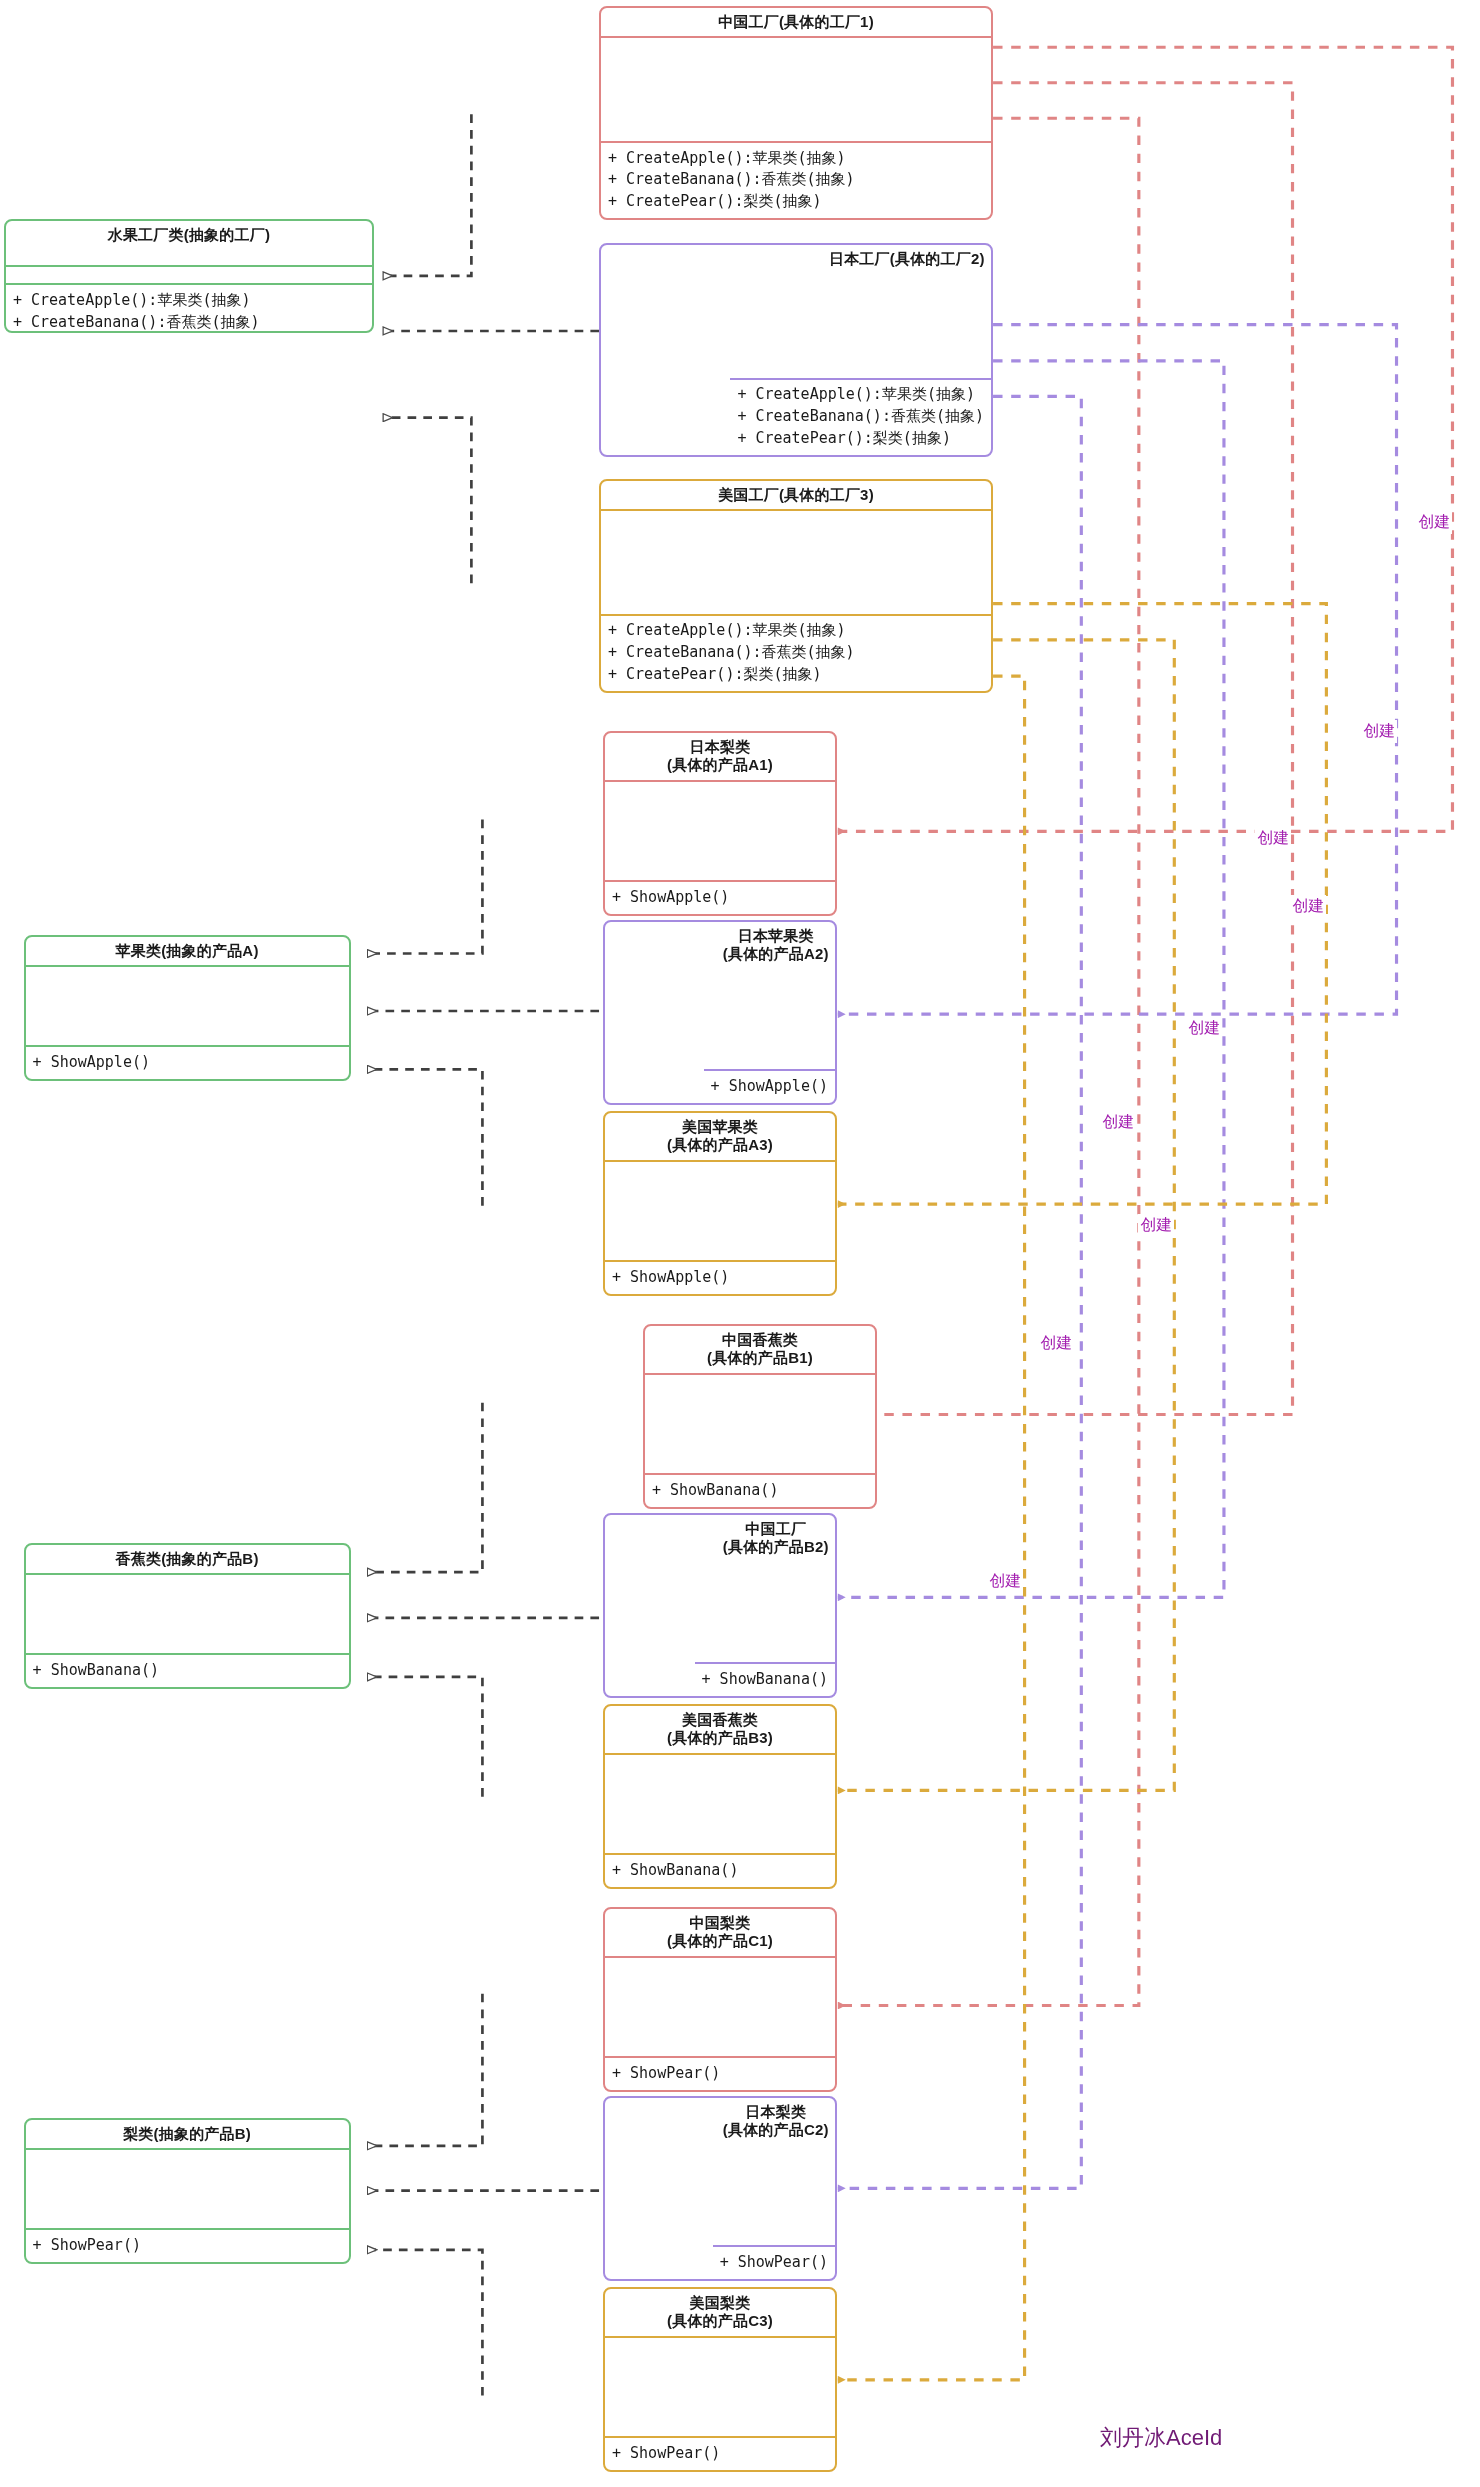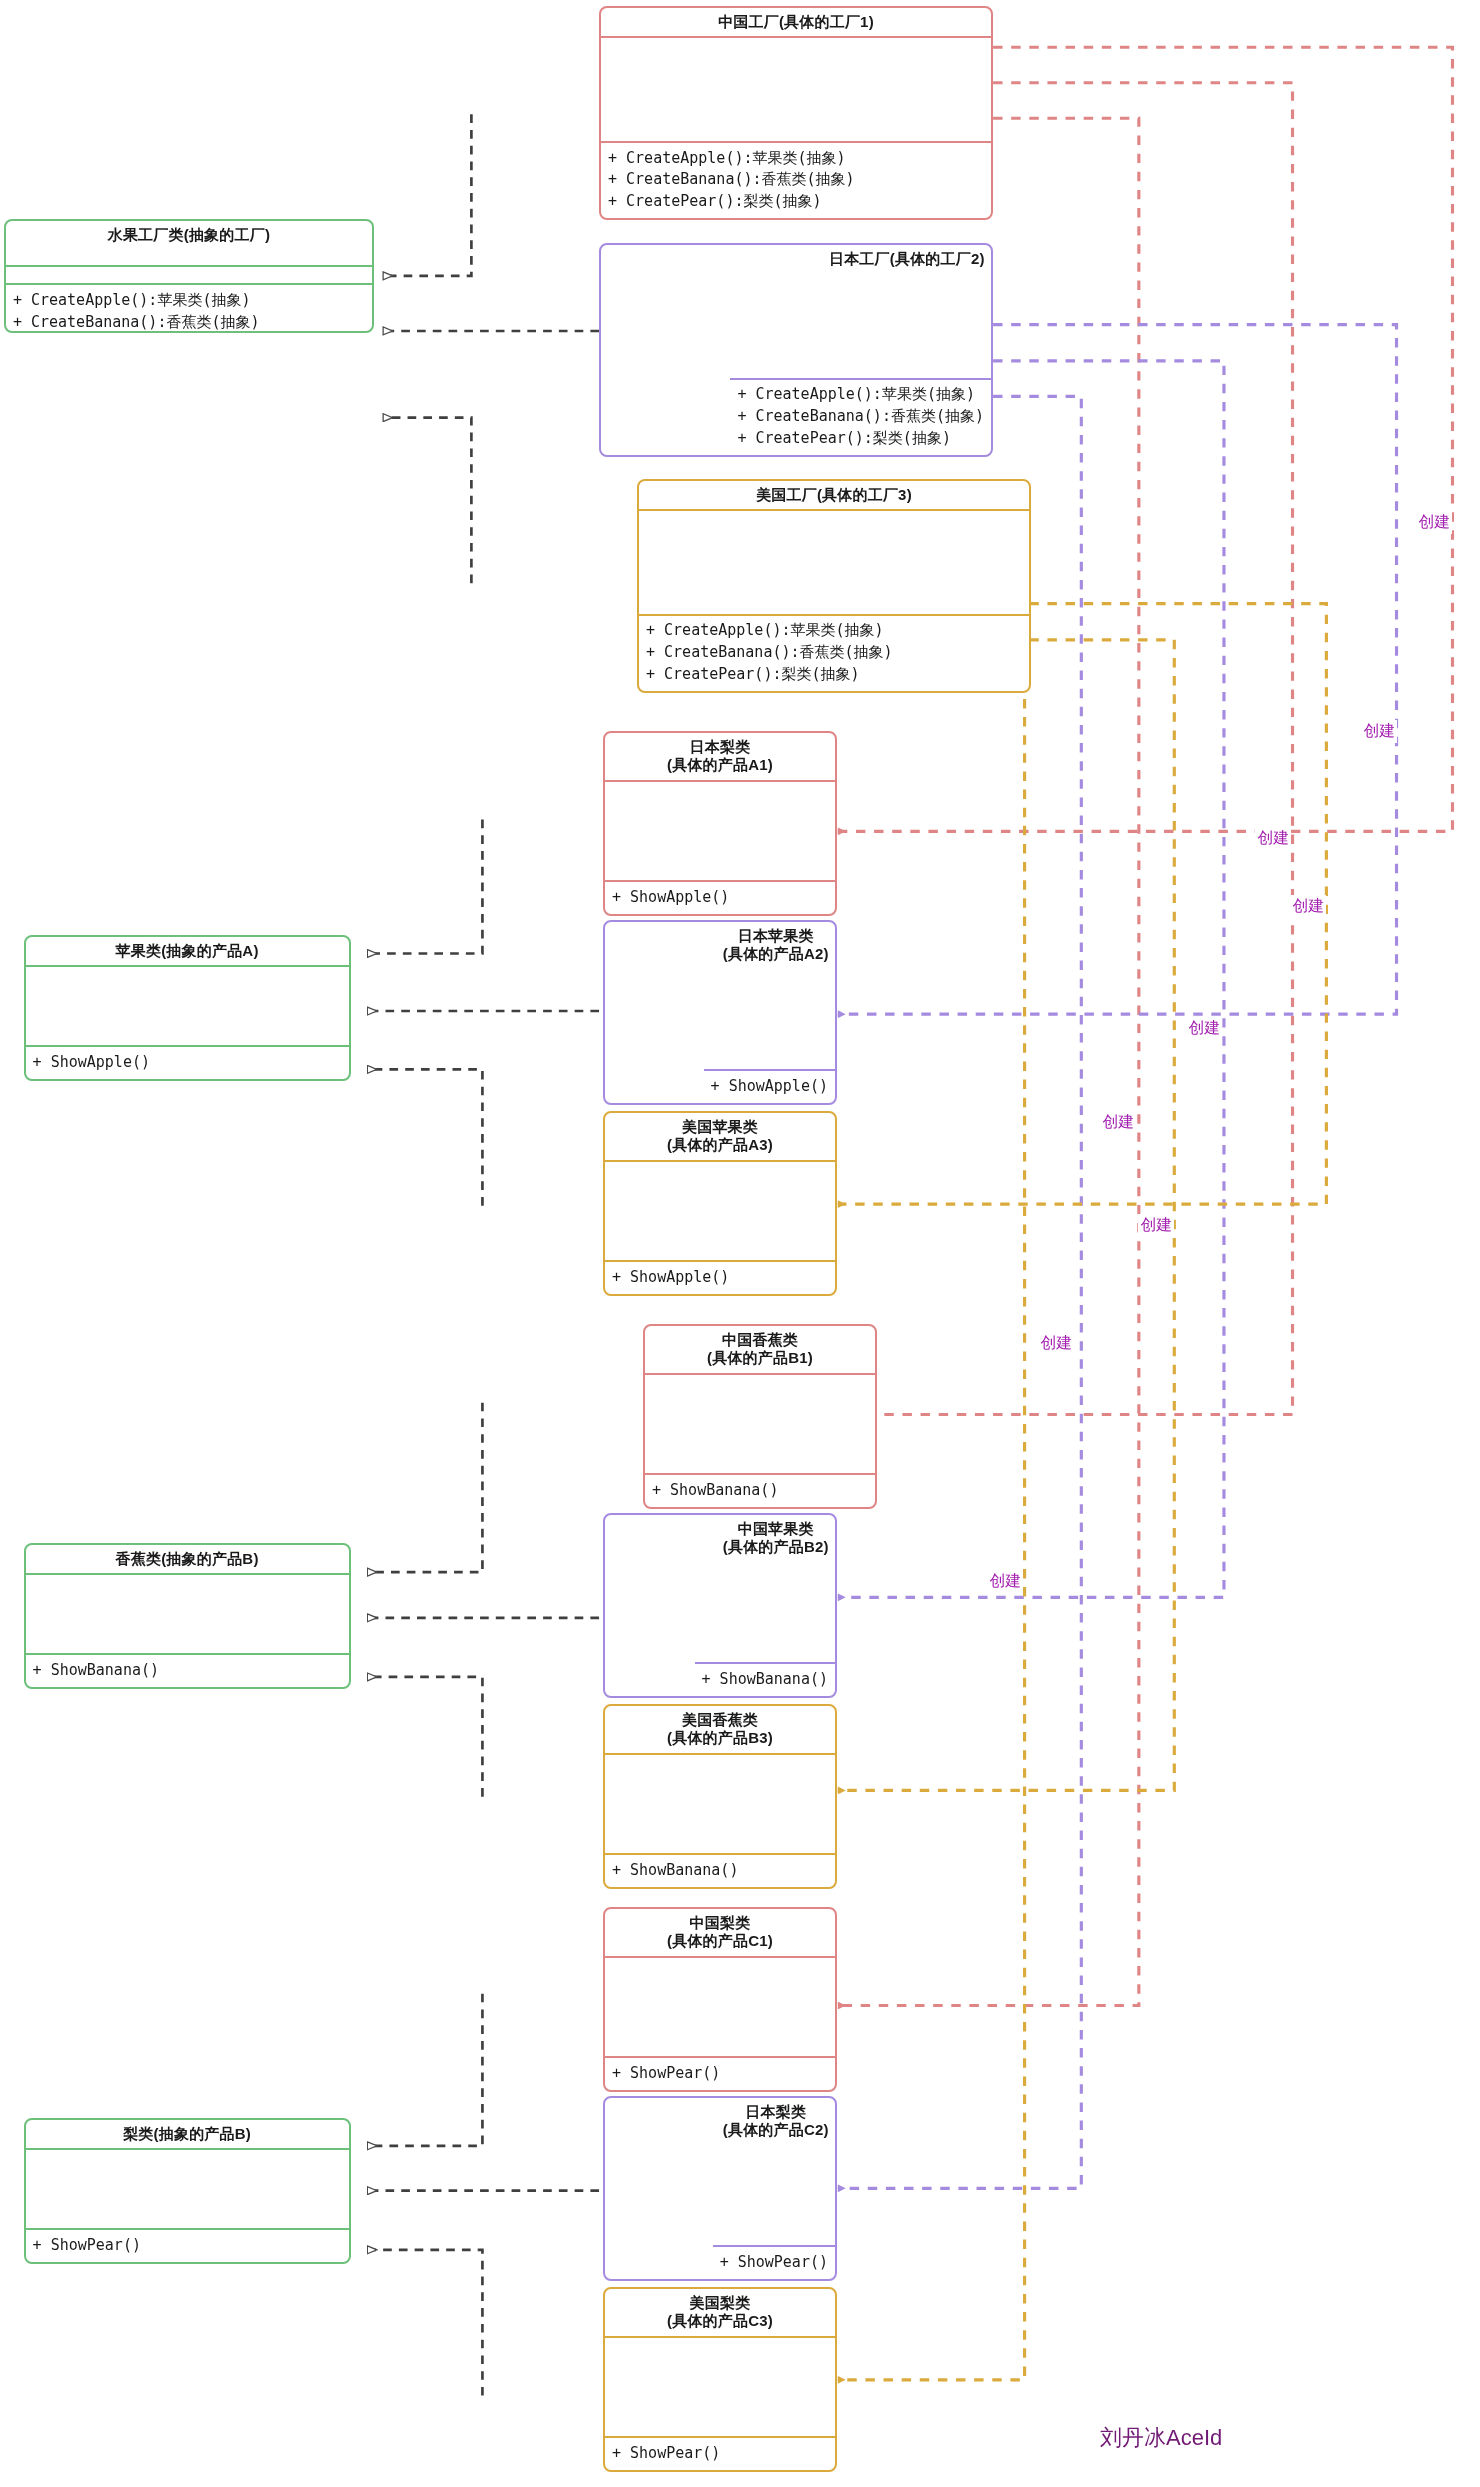--- a/index.html
+++ b/index.html
@@ -168,21 +168,21 @@
   </div>
 
   <div class="uml purple factory" style="left:599px;top:243px;width:394px;height:214px;">
     <div class="title">日本工厂(具体的工厂2)</div>
     <div class="attrs"></div>
     <div class="ops">+ CreateApple():苹果类(抽象)
 + CreateBanana():香蕉类(抽象)
 + CreatePear():梨类(抽象)</div>
   </div>
 
-  <div class="uml gold factory" style="left:599px;top:479px;width:394px;height:214px;margin-left:38px;">
+  <div class="uml gold factory" style="left:599px;top:479px;width:394px;height:214px;">
     <div class="title">美国工厂(具体的工厂3)</div>
     <div class="attrs"></div>
     <div class="ops">+ CreateApple():苹果类(抽象)
 + CreateBanana():香蕉类(抽象)
 + CreatePear():梨类(抽象)</div>
   </div>
 
   <div class="uml green product" style="left:23.6px;top:935px;width:327px;height:146px;">
     <div class="title">苹果类(抽象的产品A)</div>
     <div class="attrs"></div>
@@ -217,21 +217,21 @@
   </div>
 
   <div class="uml red product" style="left:603px;top:1324px;width:234px;height:185px;margin-left:40px;">
     <div class="title">中国香蕉类
 (具体的产品B1)</div>
     <div class="attrs"></div>
     <div class="ops">+ ShowBanana()</div>
   </div>
 
   <div class="uml purple product" style="left:603px;top:1513px;width:234px;height:185px;">
-    <div class="title">中国苹果类
+    <div class="title">中国工厂
 (具体的产品B2)</div>
     <div class="attrs"></div>
     <div class="ops">+ ShowBanana()</div>
   </div>
 
   <div class="uml gold product" style="left:603px;top:1704px;width:234px;height:185px;">
     <div class="title">美国香蕉类
 (具体的产品B3)</div>
     <div class="attrs"></div>
     <div class="ops">+ ShowBanana()</div>

